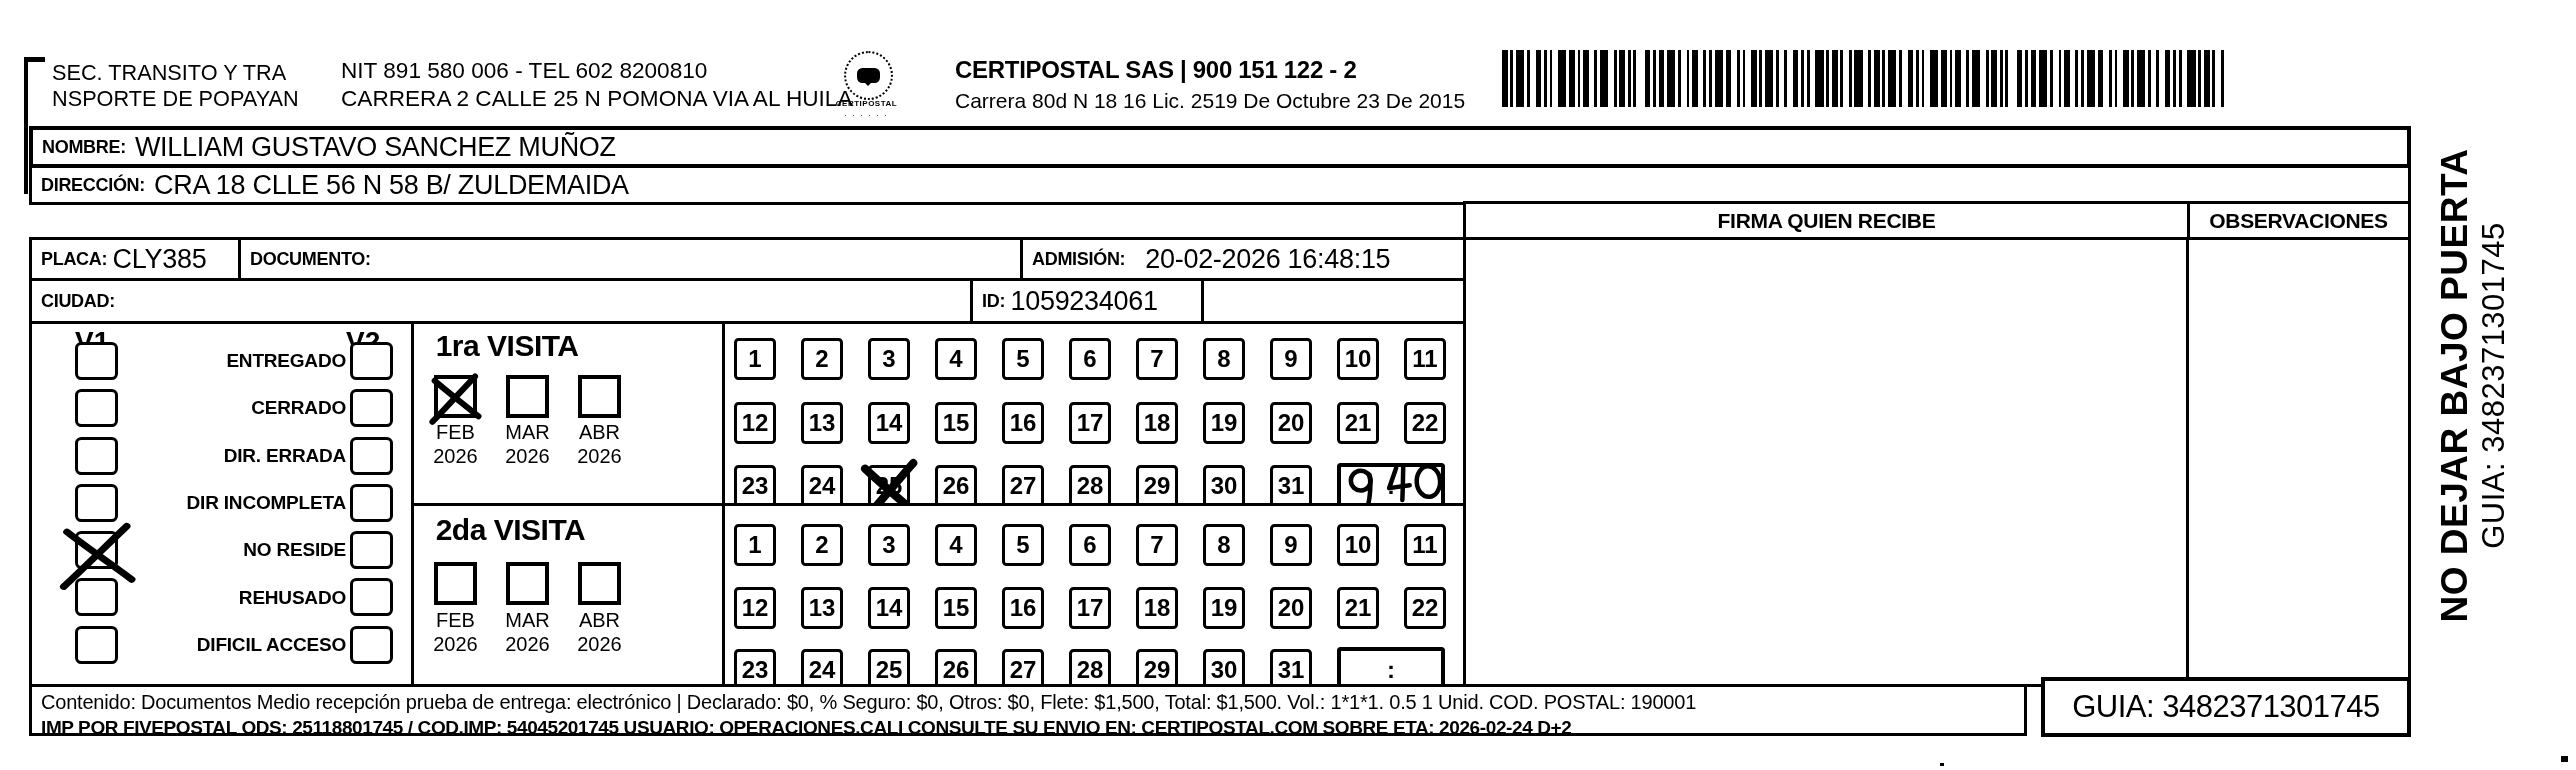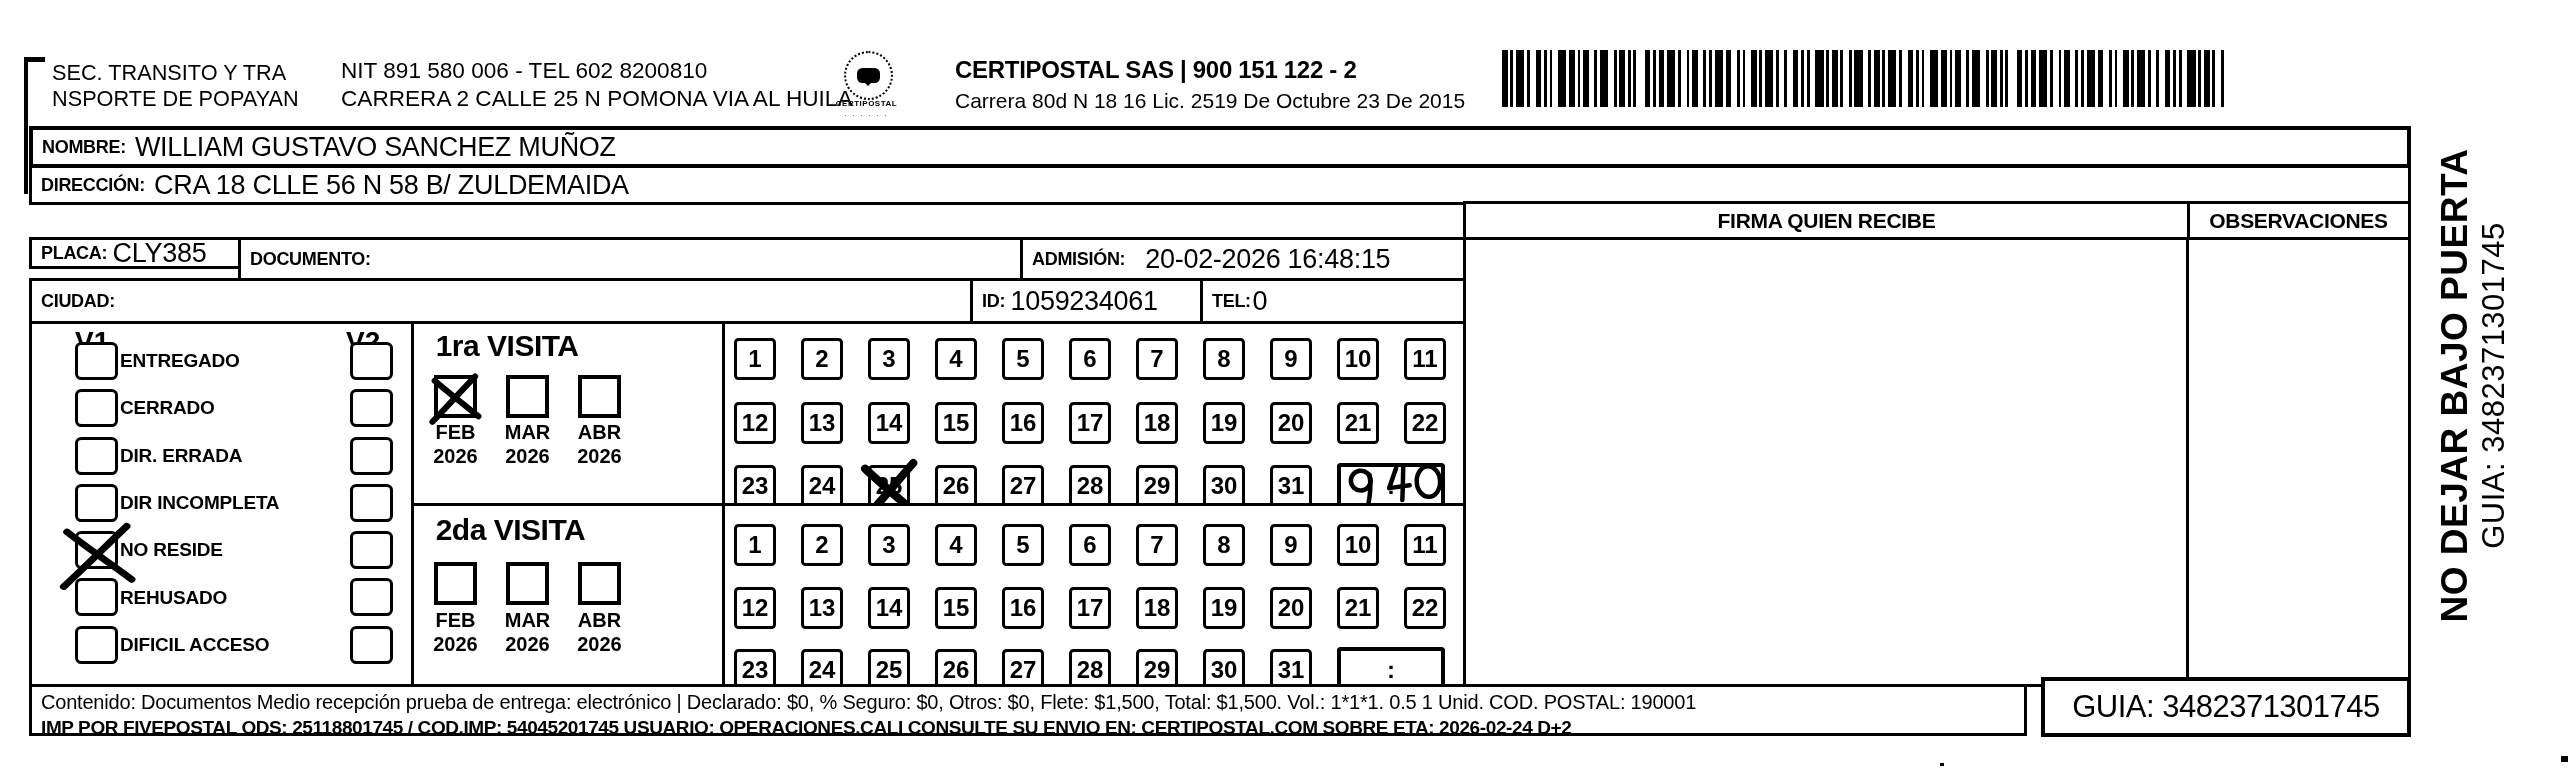--- a/index.html
+++ b/index.html
@@ -27,25 +27,25 @@
   .barcode{position:absolute;display:flex;align-items:stretch;}
   .barcode div{height:100%;}
   
   .fieldrow{padding-left:9px;}
   .flabel{font-size:18px;font-weight:bold;letter-spacing:-0.3px;white-space:nowrap;}
   .fvalue{font-size:27px;margin-left:9px;white-space:nowrap;letter-spacing:-0.3px;}
   .colhead{display:flex;align-items:center;justify-content:center;font-size:21px;font-weight:bold;letter-spacing:-0.3px;}
   
   .vlabel{position:absolute;font-size:28px;font-weight:bold;}
   .chk{position:absolute;width:43px;height:38px;border:3.6px solid #000;border-radius:6.3px;box-sizing:border-box;background:#fff;}
-  .srow-label{position:absolute;font-size:19px;font-weight:bold;text-align:left;width:226px;letter-spacing:-0.2px;}
+  .srow-label{position:absolute;font-size:19px;font-weight:bold;text-align:right;width:226px;letter-spacing:-0.2px;}
   
   .vtitle{position:absolute;font-size:30px;font-weight:bold;letter-spacing:-0.5px;}
   .mbox{position:absolute;width:43px;height:43px;border:4.5px solid #000;box-sizing:border-box;background:#fff;}
-  .mlabel{position:absolute;font-size:20px;font-weight:bold;line-height:23.5px;text-align:center;width:63px;}
+  .mlabel{position:absolute;font-size:20px;font-weight:normal;line-height:23.5px;text-align:center;width:63px;}
   
   .day{position:absolute;width:42px;height:42px;border:3.6px solid #000;border-radius:4.5px;box-sizing:border-box;
        display:flex;align-items:center;justify-content:center;font-size:24px;font-weight:bold;background:#fff;}
   .timecell{position:absolute;width:108px;height:45px;border:4.5px solid #000;border-radius:3.6px;box-sizing:border-box;
        display:flex;align-items:center;justify-content:center;font-size:24px;font-weight:bold;background:#fff;}
   .xmark{position:absolute;pointer-events:none;overflow:visible;}
   .hand{position:absolute;overflow:visible;transform:rotate(-3deg);}
   
   .foot1{font-size:20px;letter-spacing:-0.2px;white-space:nowrap;}
   .foot2{font-size:19px;font-weight:bold;letter-spacing:-0.4px;white-space:nowrap;margin-top:3.6px;}
@@ -272,21 +272,21 @@
   </div>
   <div class="cell" style="left:29px;top:165px;width:2382px;height:40px;">
     <div class="rowflex fieldrow">
       <span class="flabel">DIRECCIÓN:</span>
       <span class="fvalue">CRA 18 CLLE 56 N 58 B/ ZULDEMAIDA</span>
     </div>
   </div>
   <div class="cell colhead" style="left:2186px;top:201px;width:225px;height:40px;">OBSERVACIONES</div>
   <div class="cell colhead" style="left:1463px;top:201px;width:727px;height:40px;">FIRMA QUIEN RECIBE</div>
 
-  <div class="cell" style="left:29px;top:237px;width:213px;height:32px;">
+  <div class="cell" style="left:29px;top:237px;width:213px;height:44px;">
     <div class="rowflex fieldrow">
       <span class="flabel">PLACA:</span>
       <span class="fvalue" style="margin-left:5.4px;">CLY385</span>
     </div>
   </div>
   <div class="cell" style="left:238px;top:237px;width:786px;height:44px;">
     <div class="rowflex fieldrow">
       <span class="flabel">DOCUMENTO:</span>
     </div>
   </div>
@@ -299,26 +299,20 @@
 
   <div class="cell" style="left:29px;top:278px;width:945px;height:47px;">
     <div class="rowflex fieldrow">
       <span class="flabel">CIUDAD:</span>
     </div>
   </div>
   <div class="cell" style="left:970px;top:278px;width:234px;height:47px;">
     <div class="rowflex fieldrow">
       <span class="flabel">ID:</span>
       <span class="fvalue" style="margin-left:5.4px;">1059234061</span>
-    </div>
-  </div>
-  <div class="cell" style="left:1200px;top:278px;width:266px;height:47px;">
-    <div class="rowflex fieldrow">
-      <span class="flabel">TEL:</span>
-      <span class="fvalue" style="margin-left:1.8px;">0</span>
     </div>
   </div>
 
   <div class="cell" style="left:1463px;top:237px;width:727px;height:450px;"></div>
   <div class="cell" style="left:2186px;top:237px;width:225px;height:450px;"></div>
 
   <div class="cell" id="status-panel" style="left:29px;top:321px;width:385px;height:366px;">
     <div class="vlabel" style="left:43px;top:1.8px;">V1</div>
     <div class="vlabel" style="left:314px;top:1.8px;">V2</div>
     <div id="status-rows">

